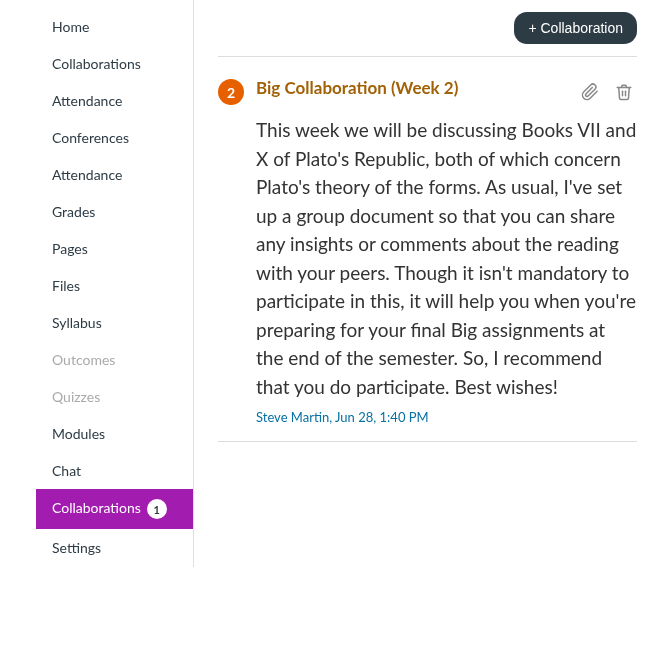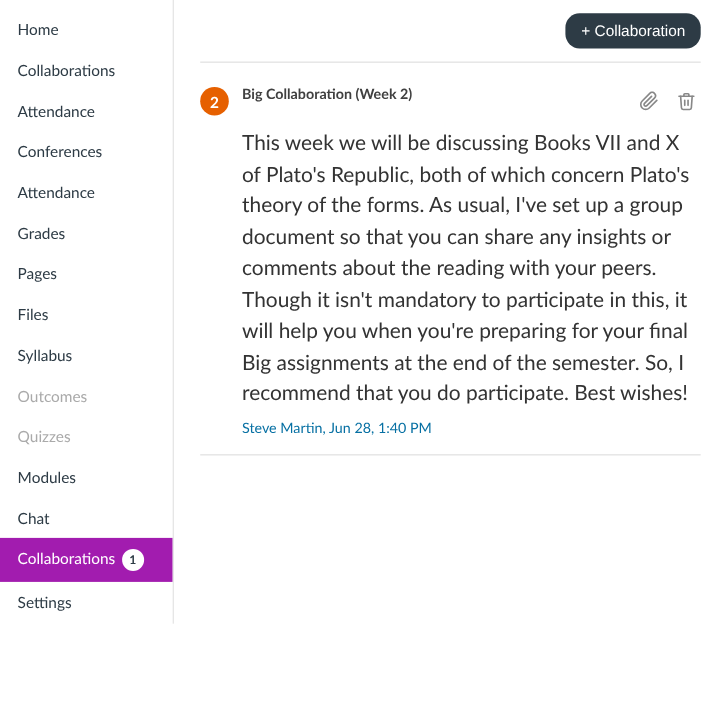--- a/index.html
+++ b/index.html
@@ -16,20 +16,21 @@
 
     
     .sidebar {
       width: 158px;
       min-width: 158px;
       background: #fff;
       border-right: 1px solid #e0e0e0;
       height: 567px;
       overflow-y: auto;
       padding-top: 8px;
+      margin-left: 36px;
     }
     .sidebar-item {
       display: block;
       padding: 10px 16px;
       color: #2d3b45;
       text-decoration: none;
       font-size: 14px;
       cursor: pointer;
       position: relative;
     }
@@ -106,22 +107,22 @@
       align-items: center;
       justify-content: center;
       font-weight: bold;
       font-size: 14px;
       margin-top: 2px;
     }
     .collab-content {
       flex: 1;
     }
     .collab-title {
-      color: #404040;
-      font-size: 13px;
+      color: #a16207;
+      font-size: 17px;
       font-weight: bold;
       text-decoration: none;
       cursor: pointer;
     }
     .collab-description {
       margin-top: 8px;
       font-size: 19px;
       color: #333;
       line-height: 1.5;
     }

